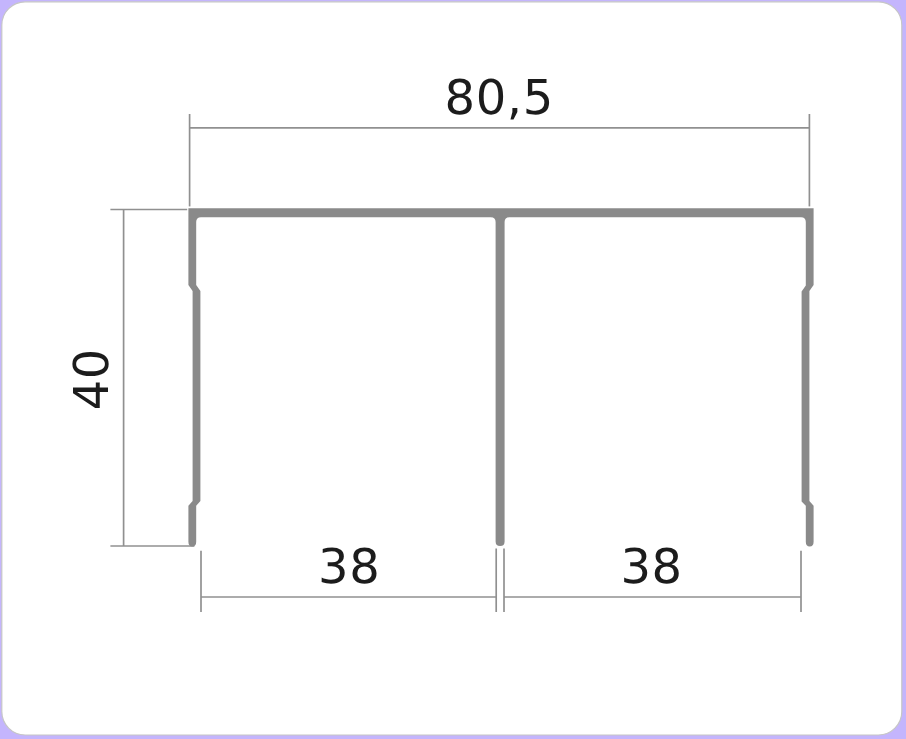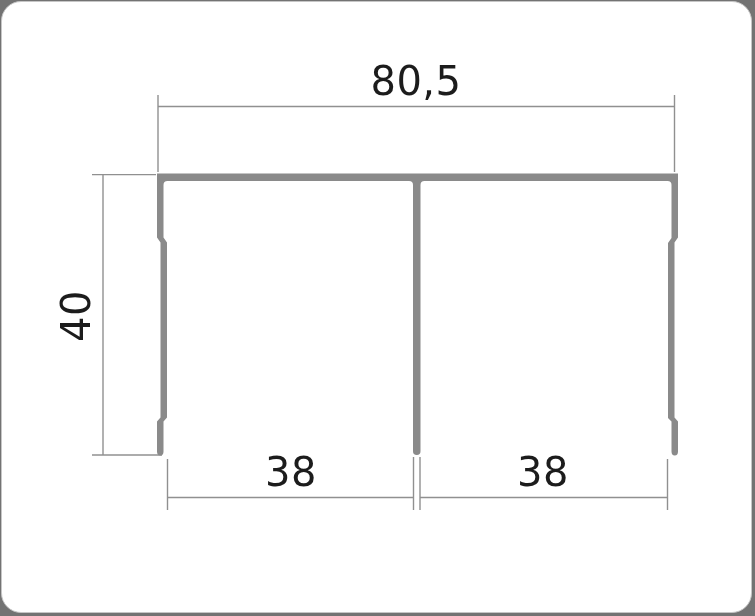--- a/index.html
+++ b/index.html
@@ -5,21 +5,21 @@
   html, body {
     margin: 0;
     padding: 0;
     background: #ffffff;
     font-family: "DejaVu Sans", sans-serif;
   }
   .stage {
     position: relative;
     width: 755px;
     height: 616px;
-    background: #737373;
+    background: #c4b5fd;
   }
   .card {
     position: absolute;
     left: 1px;
     top: 1px;
     width: 751px;
     height: 612px;
     background: #ffffff;
     border: 1.6px solid #c6c6c6;
     border-radius: 20px;

